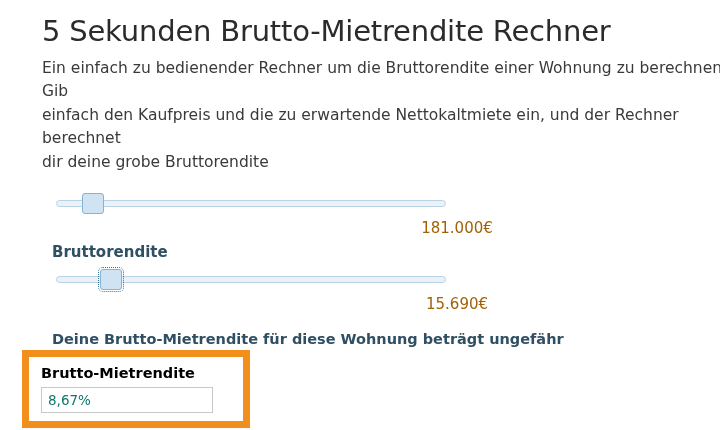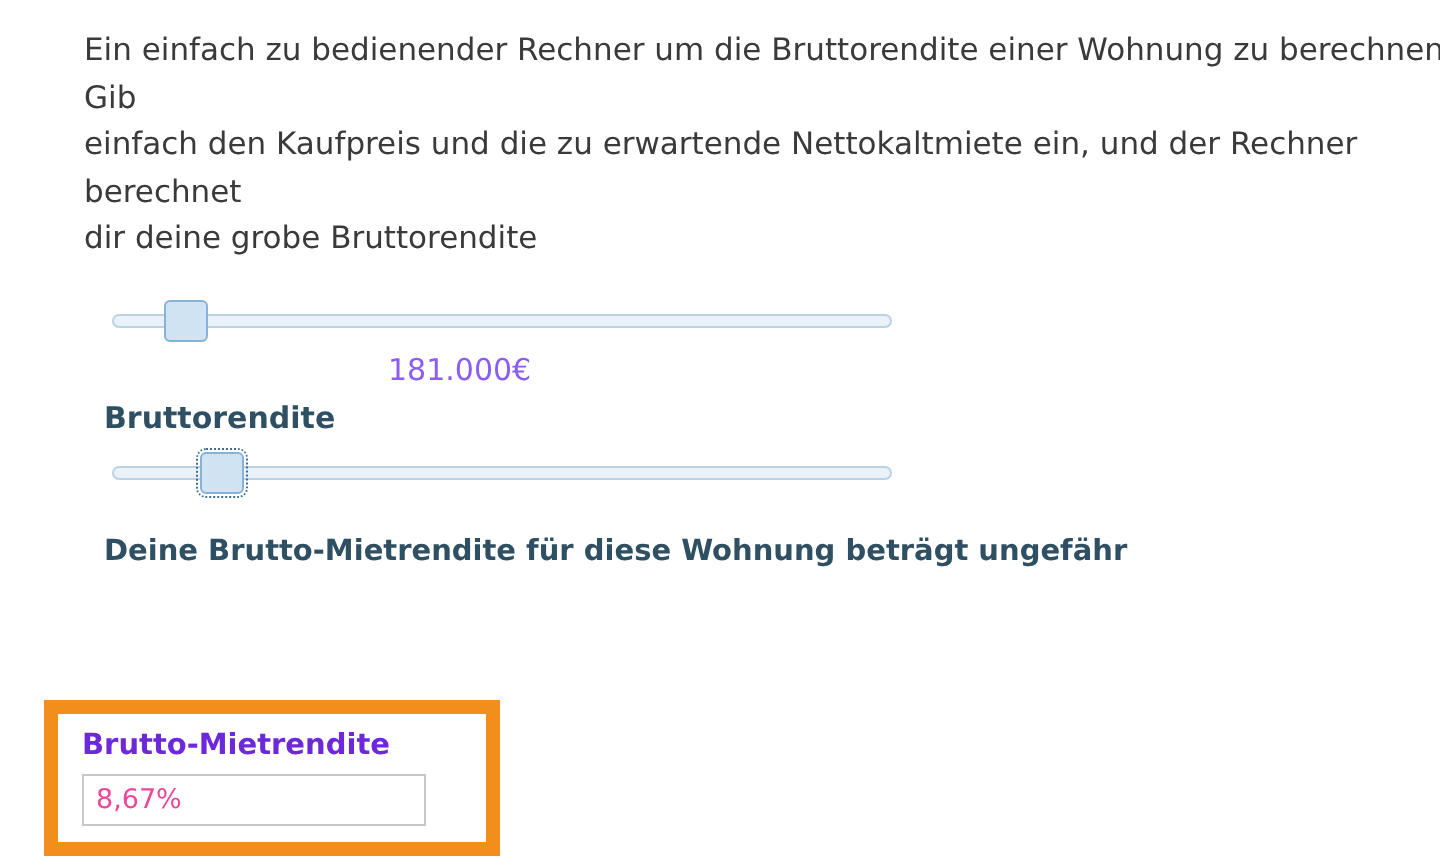--- a/index.html
+++ b/index.html
@@ -73,22 +73,22 @@
     border: 1px solid #86b2d4;
     border-radius: 3px;
     box-sizing: border-box;
   }
   .slider-handle.focused {
     outline: 1px dotted #3f6f93;
     outline-offset: 1px;
   }
   .value-text {
     font-size: 15px;
-    color: #8b5cf6;
-    text-align: left;
+    color: #a16207;
+    text-align: center;
     margin: 2px 0 0 152px;
   }
   .result-lead {
     font-size: 14.5px;
     font-weight: bold;
     color: #2f4f63;
     margin: 18px 0 10px 10px;
   }
   .result-box {
     position: absolute;
@@ -99,60 +99,62 @@
     border: 7px solid #f28f1c;
     box-sizing: border-box;
     background: #ffffff;
   }
   .result-inner {
     padding: 8px 0 0 12px;
   }
   .result-label {
     font-size: 14.5px;
     font-weight: bold;
-    color: #6d28d9;
+    color: #000000;
     margin: 0 0 6px 0;
   }
   .result-input {
     width: 172px;
     height: 26px;
     border: 1px solid #c8c8c8;
     background: #ffffff;
     font-family: "DejaVu Sans", sans-serif;
     font-size: 13.5px;
-    color: #ec4899;
+    color: #0f766e;
     padding: 4px 6px;
     box-sizing: border-box;
     outline: none;
   }
 </style>
 </head>
 <body>
 
 <div class="page">
 
+  <h1 class="title">5 Sekunden Brutto-Mietrendite Rechner</h1>
 
   <p class="intro">Ein einfach zu bedienender Rechner um die Bruttorendite einer Wohnung zu berechnen. Gib
 einfach den Kaufpreis und die zu erwartende Nettokaltmiete ein, und der Rechner berechnet
 dir deine grobe Bruttorendite</p>
 
   <div class="field-block">
     <div class="slider-row">
       <div class="slider-track"></div>
       <div class="slider-handle" style="left:26px;"></div>
     </div>
     <div class="value-text">181.000€</div>
   </div>
 
   <div class="field-block">
     <div class="field-label">Bruttorendite</div>
     <div class="slider-row">
       <div class="slider-track"></div>
       <div class="slider-handle focused" style="left:44px;"></div>
     </div>
+    <div class="value-text">15.690€</div>
   </div>
 
   <div class="result-lead">Deine Brutto-Mietrendite für diese Wohnung beträgt ungefähr</div>
 
   <div class="result-box">
     <div class="result-inner">
       <div class="result-label">Brutto-Mietrendite</div>
       <input class="result-input" type="text" readonly="" value="8,67%" style="">
     </div>
   </div>

